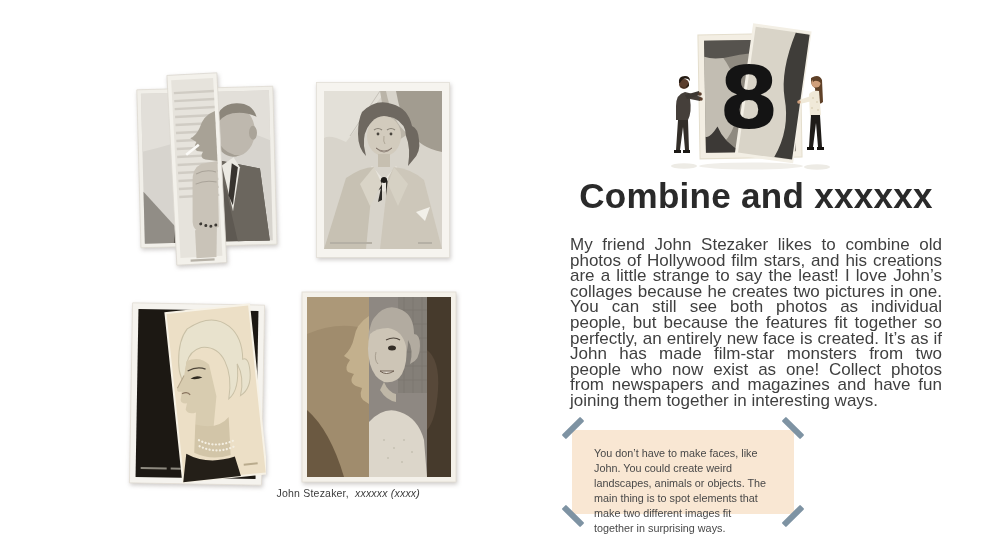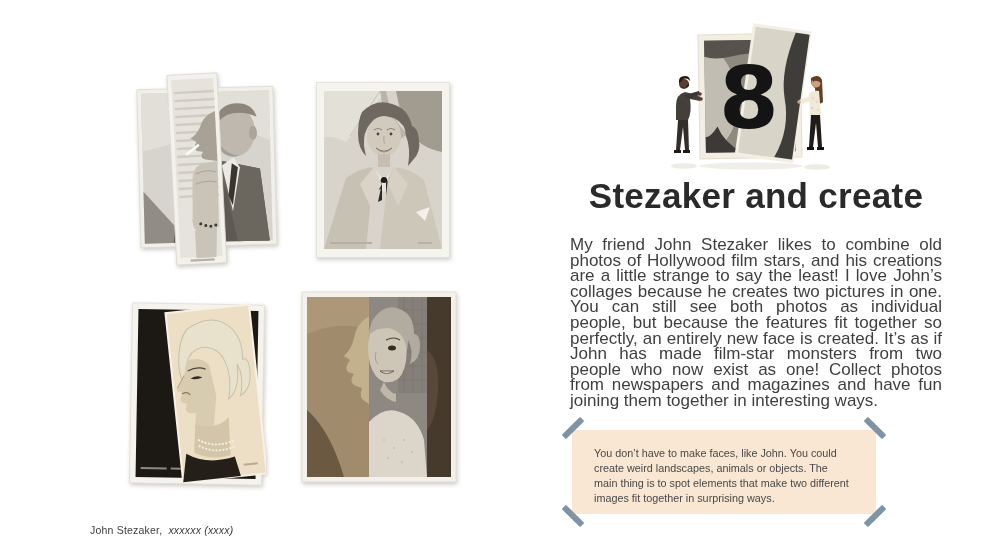--- a/index.html
+++ b/index.html
@@ -4,39 +4,39 @@
 <style>
   html,body { margin:0; padding:0; background:#ffffff; }
   .spread {
     position:relative; width:1000px; height:550px; background:#ffffff;
     overflow:hidden; font-family:"Liberation Sans", sans-serif;
   }
   .photo { position:absolute; }
   .photo svg { display:block; width:100%; height:100%;
     filter:drop-shadow(1px 2px 2px rgba(80,70,60,.28)); }
   .caption {
-    position:absolute; left:90px; top:524px; width:330px; margin:0;
-    text-align:left; font-size:10.5px; color:#3c3c3c; letter-spacing:.2px;
+    position:absolute; left:90px; top:487px; width:330px; margin:0;
+    text-align:right; font-size:10.5px; color:#3c3c3c; letter-spacing:.2px;
   }
   .caption .work { font-style:italic; margin-left:3px; }
 
   .number-graphic { position:absolute; left:663px; top:22px; width:175px; height:152px; }
   .number-graphic svg { display:block; width:100%; height:100%; }
 
   .title {
     position:absolute; left:570px; top:176px; width:372px; margin:0;
     text-align:center; font-size:35px; font-weight:700; letter-spacing:.3px;
     color:#2a2a2a;
   }
   .body-text {
     position:absolute; left:570px; top:237px; width:372px; margin:0;
     font-size:17px; line-height:15.6px; color:#3f3f3f; text-align:justify;
   }
   .tip-box {
-    position:absolute; left:572px; top:430px; width:304px; height:84px;
+    position:absolute; left:572px; top:430px; width:222px; height:84px;
     background:#f9e7d3;
   }
   .tip-text {
     margin:0; padding:16px 22px 0 22px;
     font-size:10.8px; line-height:15px; color:#484848;
   }
   .tape {
     position:absolute; width:26px; height:6px; background:#7e93a3;
     border-radius:1px;
   }
@@ -221,21 +221,21 @@
           <circle cx="149" cy="86" r="0.7" fill="#c8bb98"></circle>
             <circle cx="155" cy="88" r="0.7" fill="#c8bb98"></circle>
           <path d="M148 74 L136 78 L137 82 L149 79 Z" fill="#f0e9d8"></path>
           <circle cx="136" cy="80" r="1.8" fill="#cf9f7b"></circle>
           <path d="M148 93 L146 125 H150 L153 101 L155 125 H159 L157 93 Z" fill="#1e1b18"></path>
           <path d="M144 125 H151 V128 H144 Z M154 125 H161 V128 H154 Z" fill="#15120f"></path>
         </g>
       </svg>
     </div>
 
-    <h1 class="title">Stezaker and create</h1>
+    <h1 class="title">Combine and xxxxxx</h1>
 
     <p class="body-text">My friend John Stezaker likes to combine old photos of Hollywood film stars, and his creations are a little strange to say the least! I love John’s collages because he creates two pictures in one. You can still see both photos as individual people, but because the features fit together so perfectly, an entirely new face is created. It’s as if John has made film-star monsters from two people who now exist as one! Collect photos from newspapers and magazines and have fun joining them together in interesting ways.</p>
 
     <div class="tip-box">
       <span class="tape tl"></span>
       <span class="tape tr"></span>
       <span class="tape bl"></span>
       <span class="tape br"></span>
       <p class="tip-text">You don’t have to make faces, like John. You could create weird landscapes, animals or objects. The main thing is to spot elements that make two different images fit together in surprising ways.</p>
     </div>

